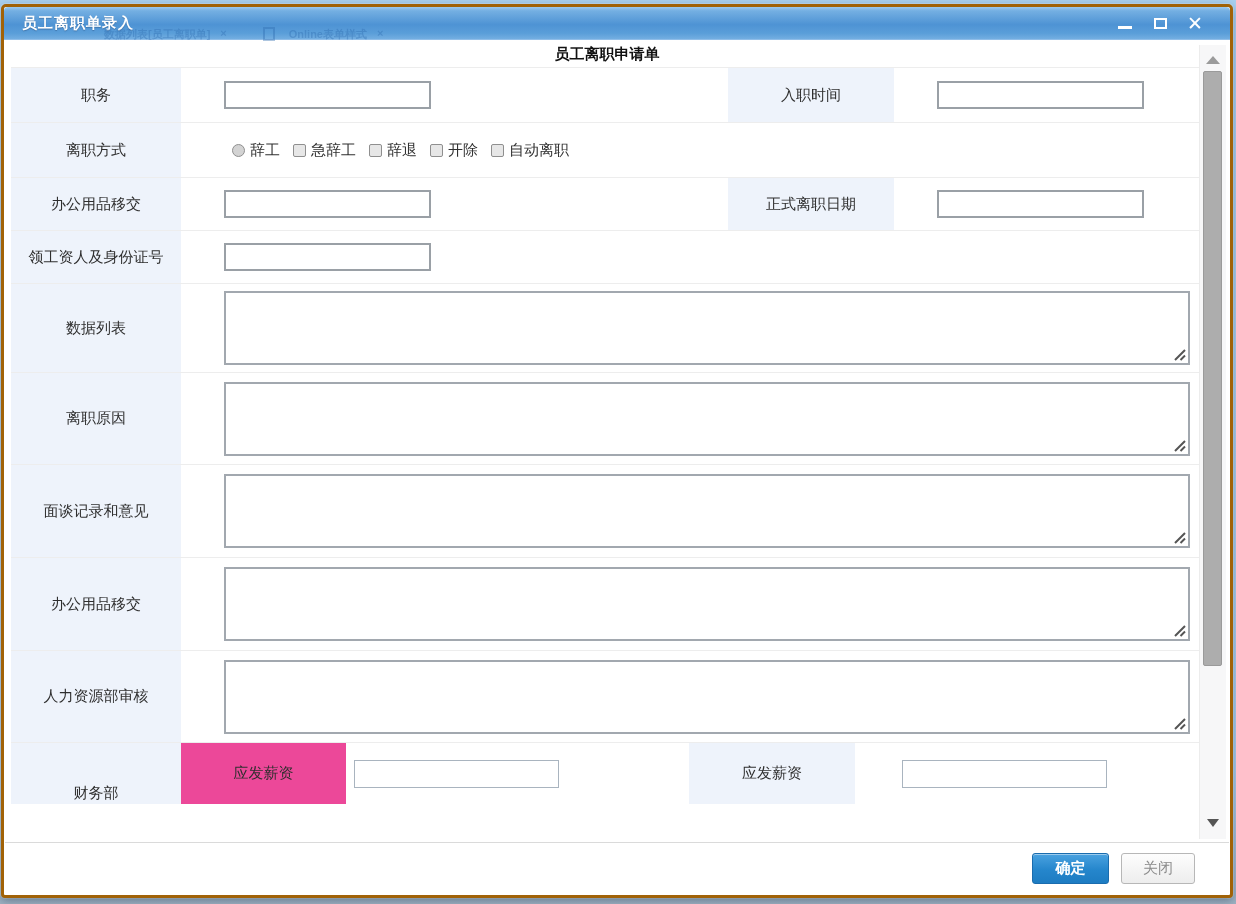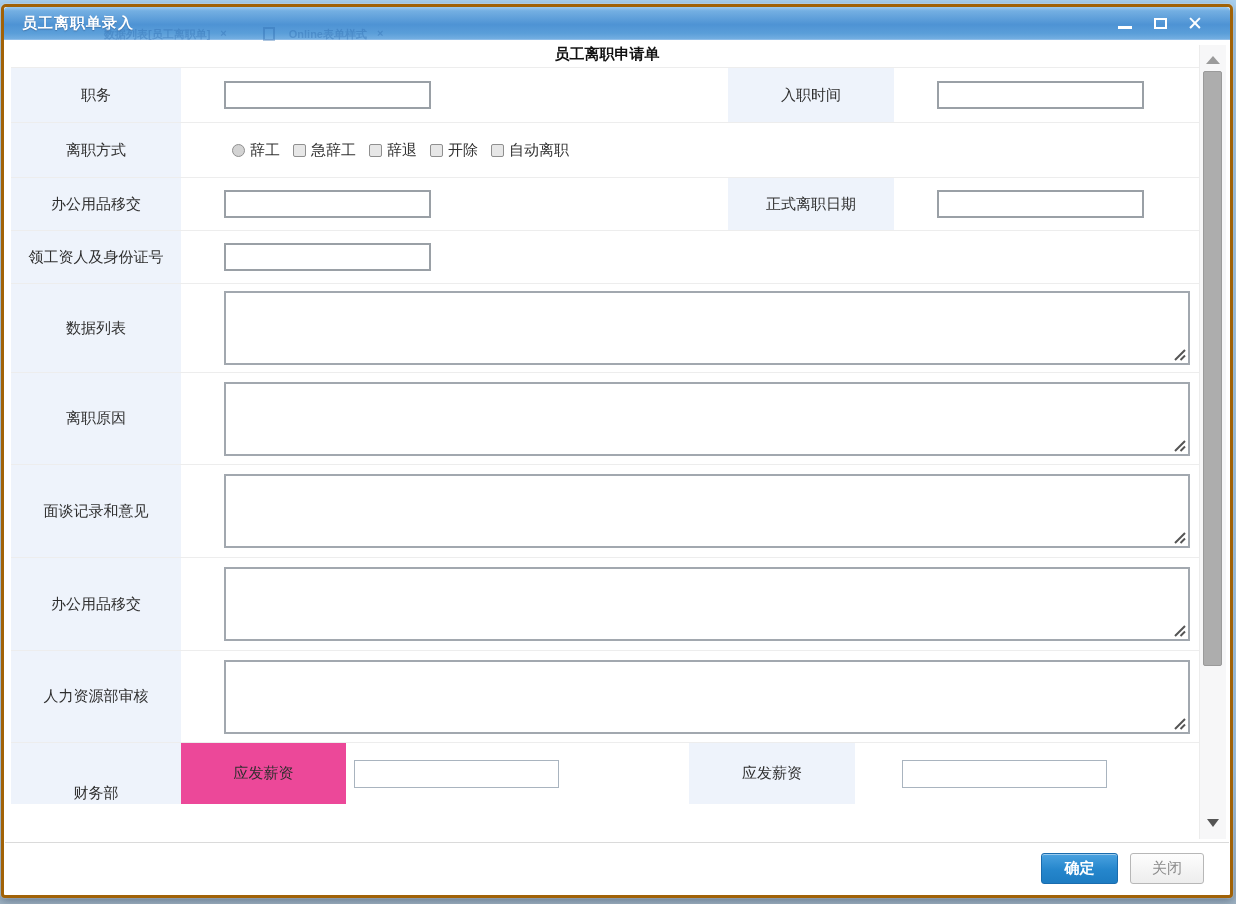--- a/index.html
+++ b/index.html
@@ -94,21 +94,21 @@
   .sb-up { position:absolute; top:11px; left:6px; width:0; height:0;
     border-left:7px solid transparent; border-right:7px solid transparent; border-bottom:8px solid #9b9b9b; }
   .sb-thumb { position:absolute; top:26px; left:3px; width:19px; height:595px;
     background:#adadad; border:1px solid #9a9a9a; border-radius:2px; }
   .sb-down { position:absolute; bottom:12px; left:7px; width:0; height:0;
     border-left:6px solid transparent; border-right:6px solid transparent; border-top:8px solid #555; }
 
   
   .footer { position:absolute; left:1px; right:1px; bottom:1px; height:52px;
     background:#fff; border-top:1px solid #dadada; border-radius:0 0 3px 3px;
-    display:flex; align-items:center; justify-content:flex-end; gap:12px; padding-right:25px; }
+    display:flex; align-items:center; justify-content:flex-end; gap:12px; padding-right:34px; }
   .btn { height:31px; border-radius:3px; font-size:15px; cursor:pointer; }
   .btn-ok {
     width:77px; border:1px solid #1a6cae; color:#fff; font-weight:bold;
     background:linear-gradient(180deg,#4aa2e0 0%,#2586cc 55%,#1d7cc2 100%);
     box-shadow: inset 0 1px 0 rgba(255,255,255,.45);
   }
   .btn-close {
     width:74px; border:1px solid #b7b7b7; color:#8b8b8b;
     background:linear-gradient(180deg,#fdfdfd 0%,#ededed 100%);
   }

